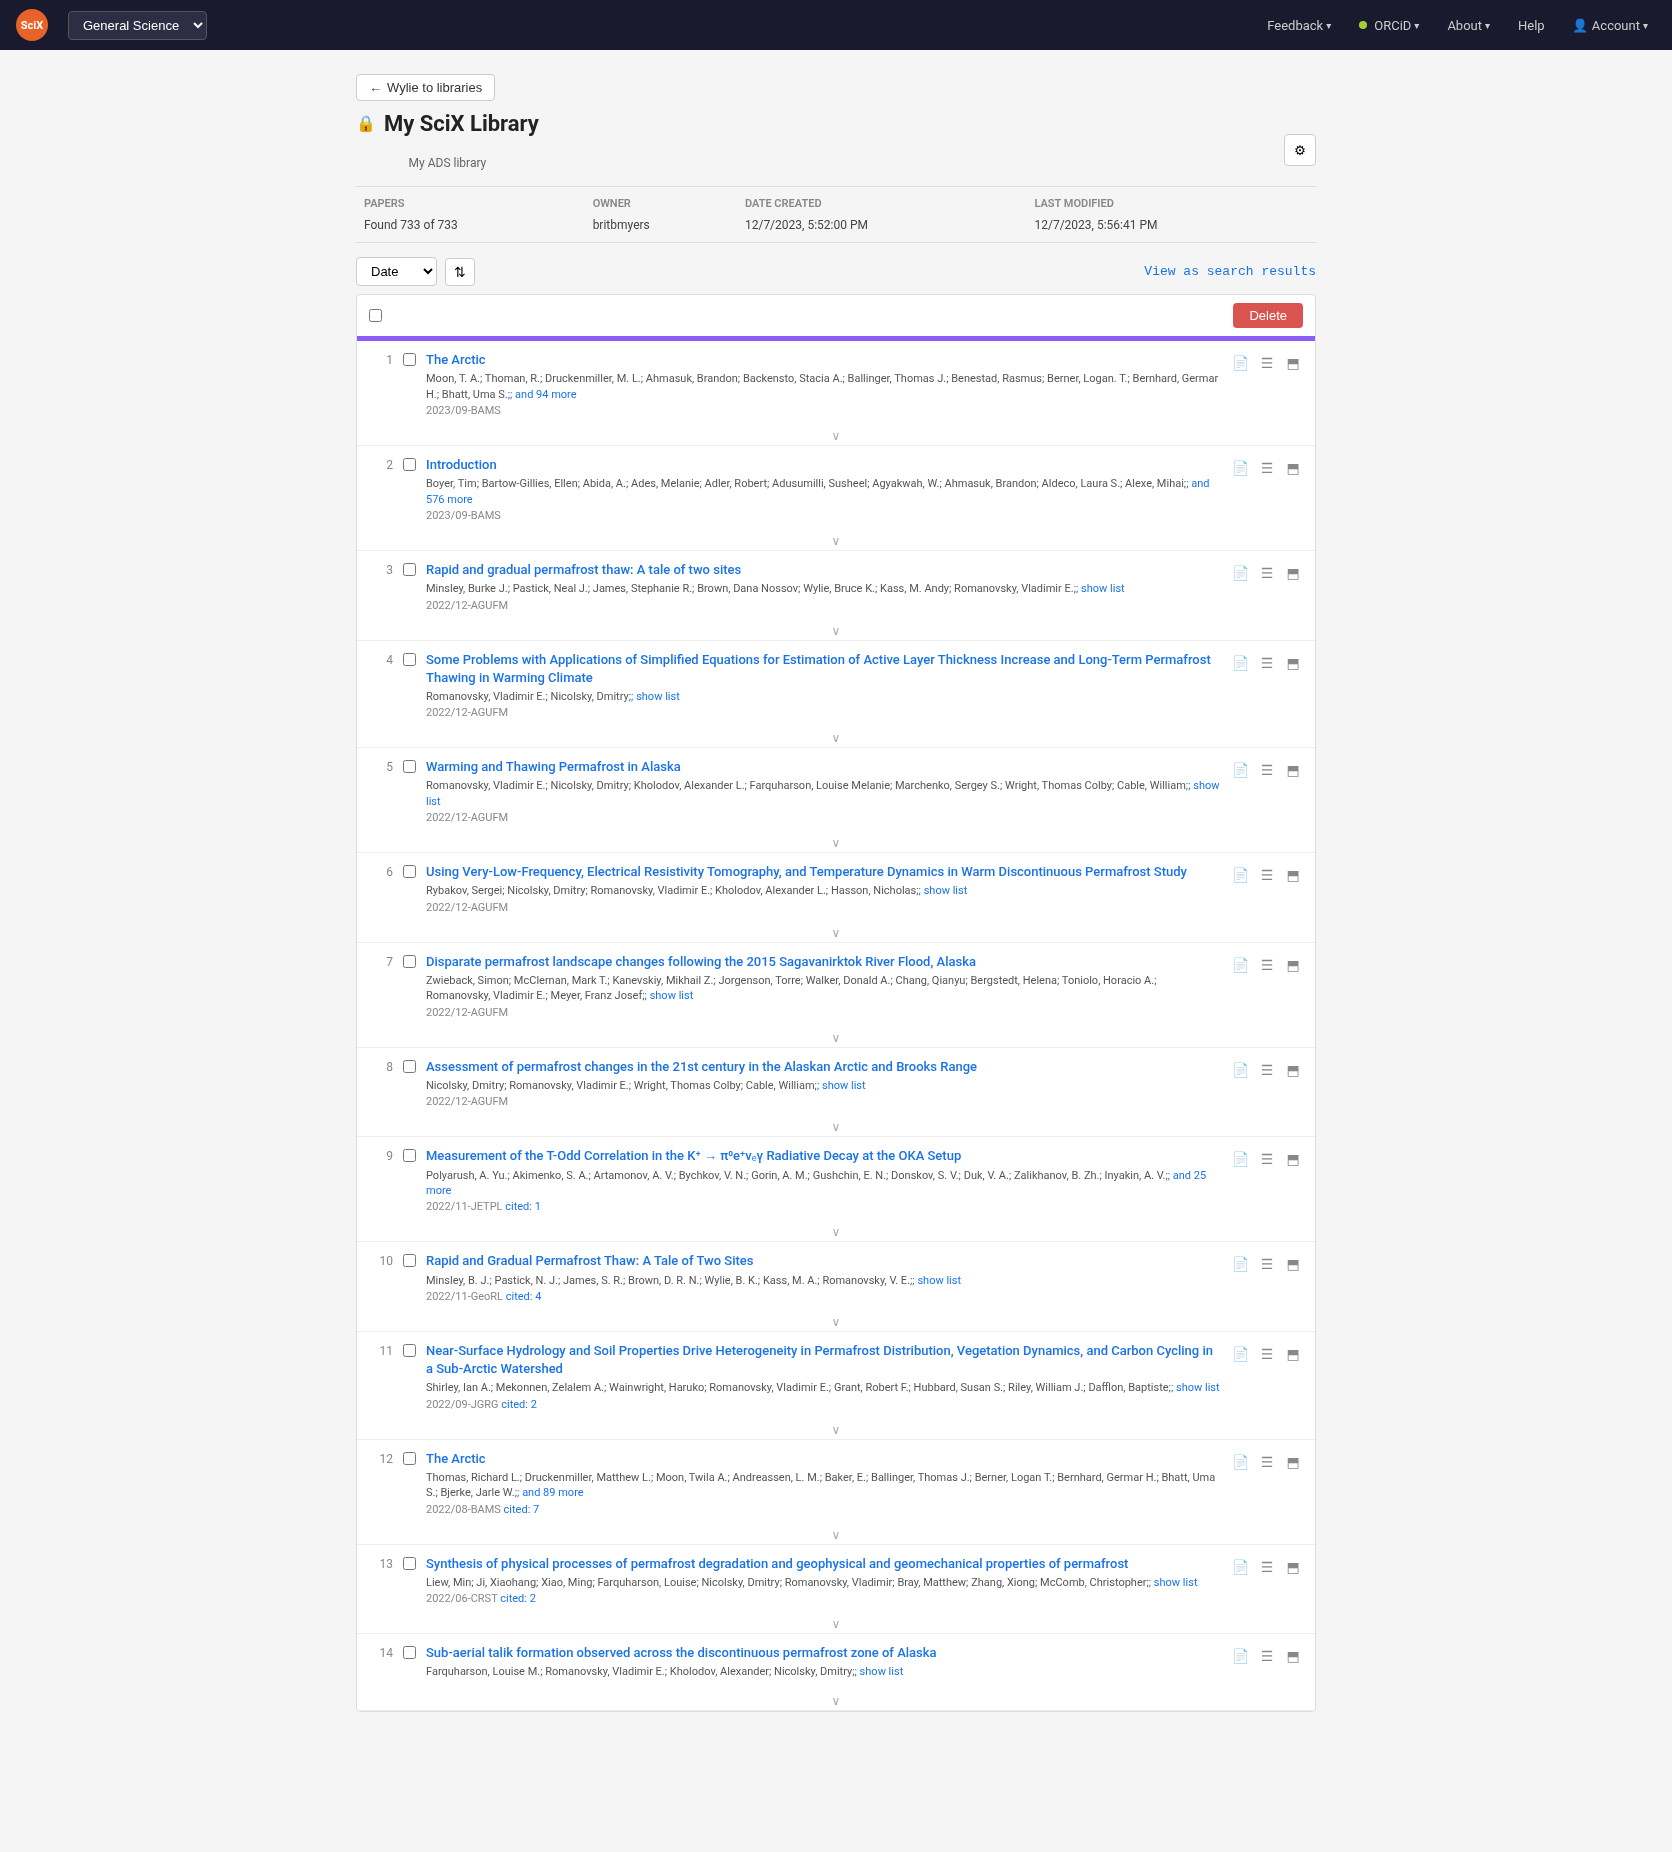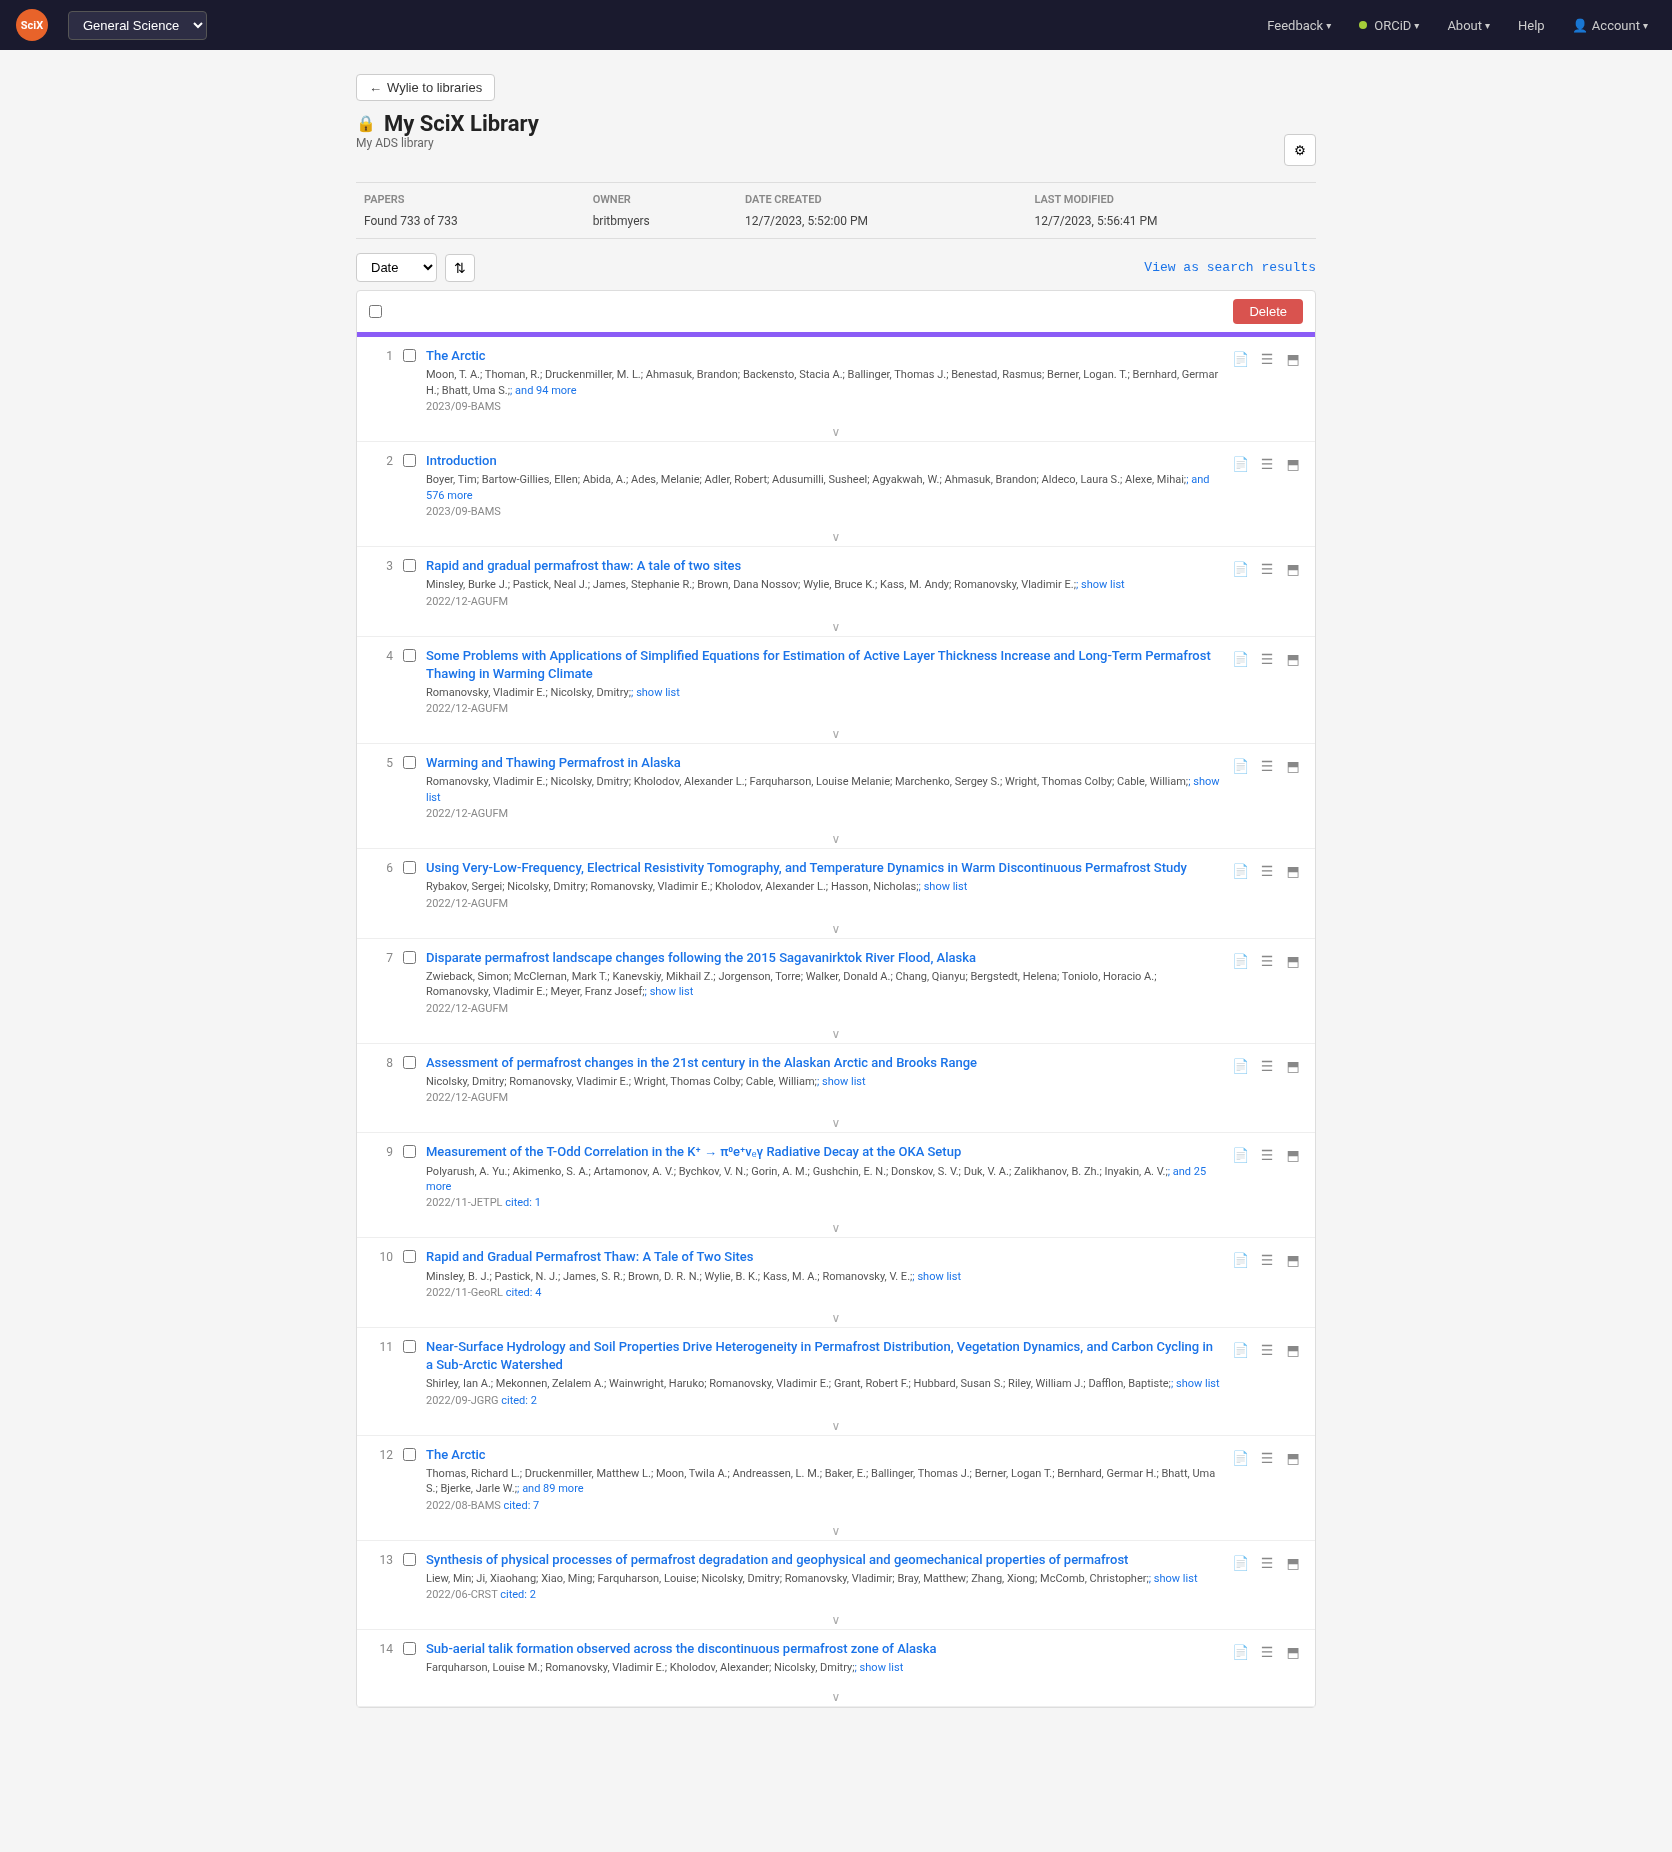--- a/index.html
+++ b/index.html
@@ -39,21 +39,21 @@
       background: white; border: 1px solid #ccc; color: #333; padding: 5px 12px; border-radius: 4px; cursor: pointer; font-size: 13px; display: inline-flex; align-items: center; gap: 5px;
     }
 
     .header-row {
       display: flex; align-items: flex-start; justify-content: space-between; margin-top: 12px;
     }
     .library-title {
       font-size: 22px; font-weight: bold; color: #222; display: flex; align-items: center; gap: 8px;
     }
     .lock-icon { font-size: 16px; color: #666; }
-    .subtitle { color: #666; font-size: 12px; margin-top: 0; }
+    .subtitle { color: #666; font-size: 12px; margin-top: 20px; text-align: center; }
 
     .settings-btn {
       background: white; border: 1px solid #ccc; width: 32px; height: 32px; border-radius: 4px; display: flex; align-items: center; justify-content: center; cursor: pointer;
     }
 
     
     .meta-table {
       width: 100%; border-top: 1px solid #ddd; border-bottom: 1px solid #ddd; margin-top: 16px; padding: 6px 0;
     }
     .meta-table table { width: 100%; border-collapse: collapse; }

